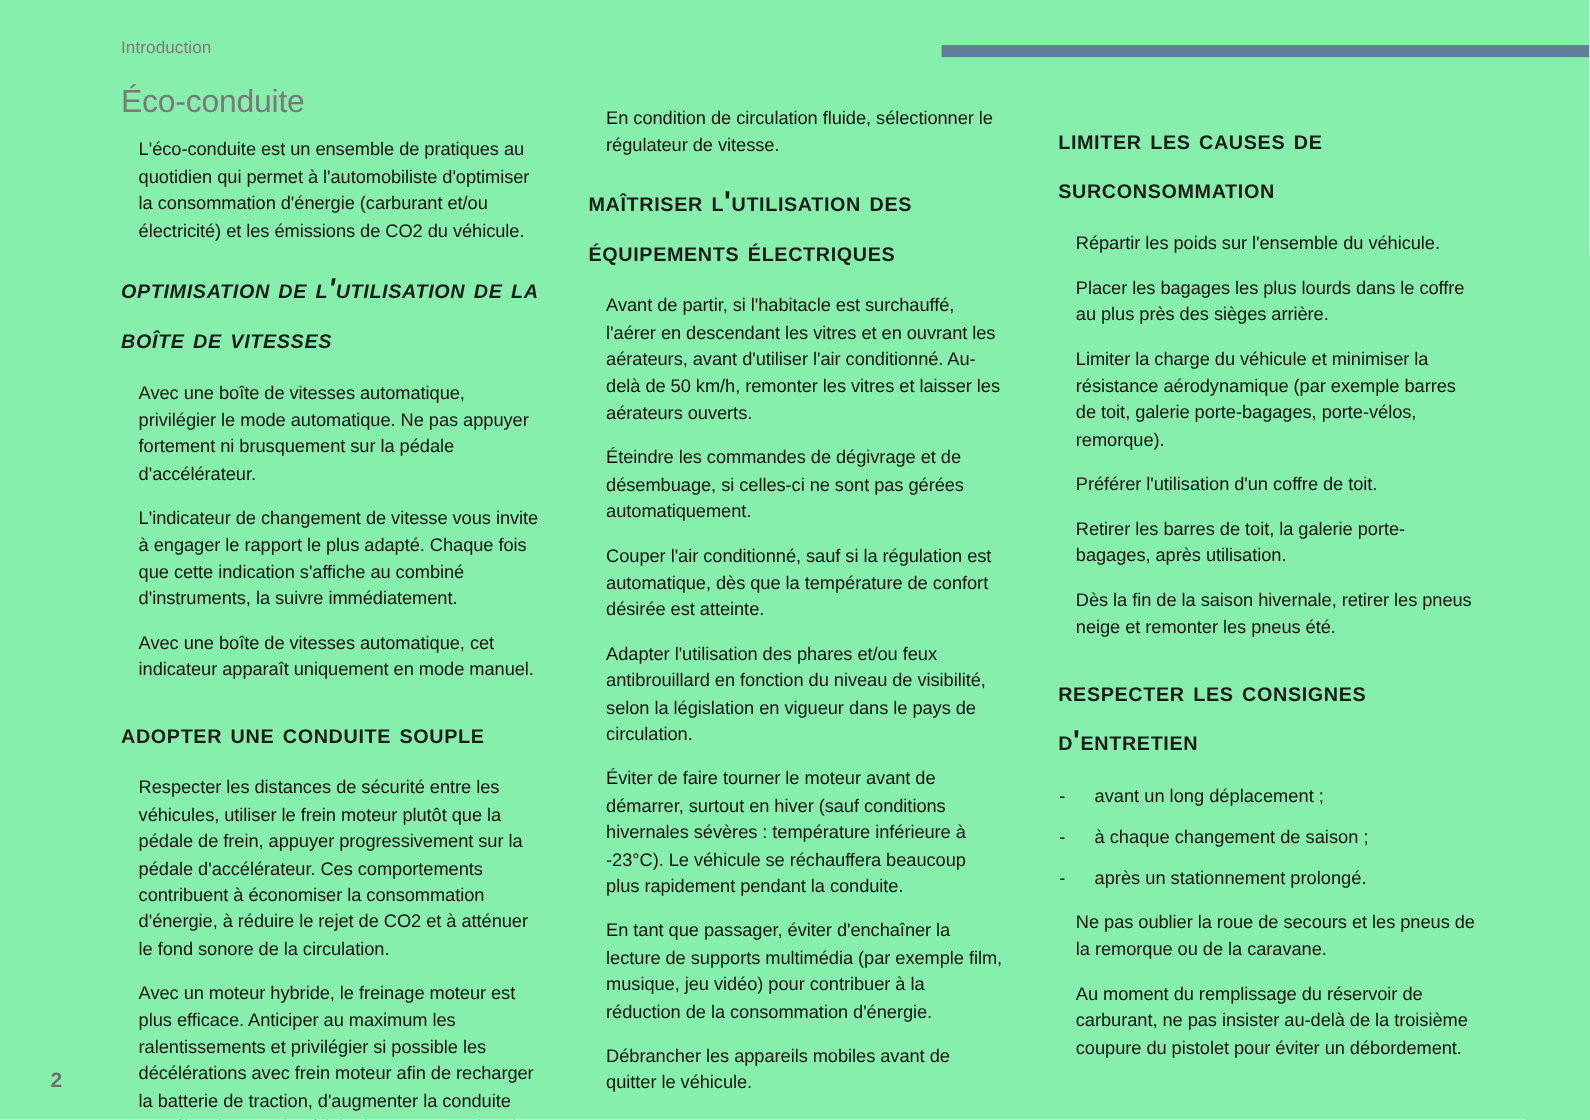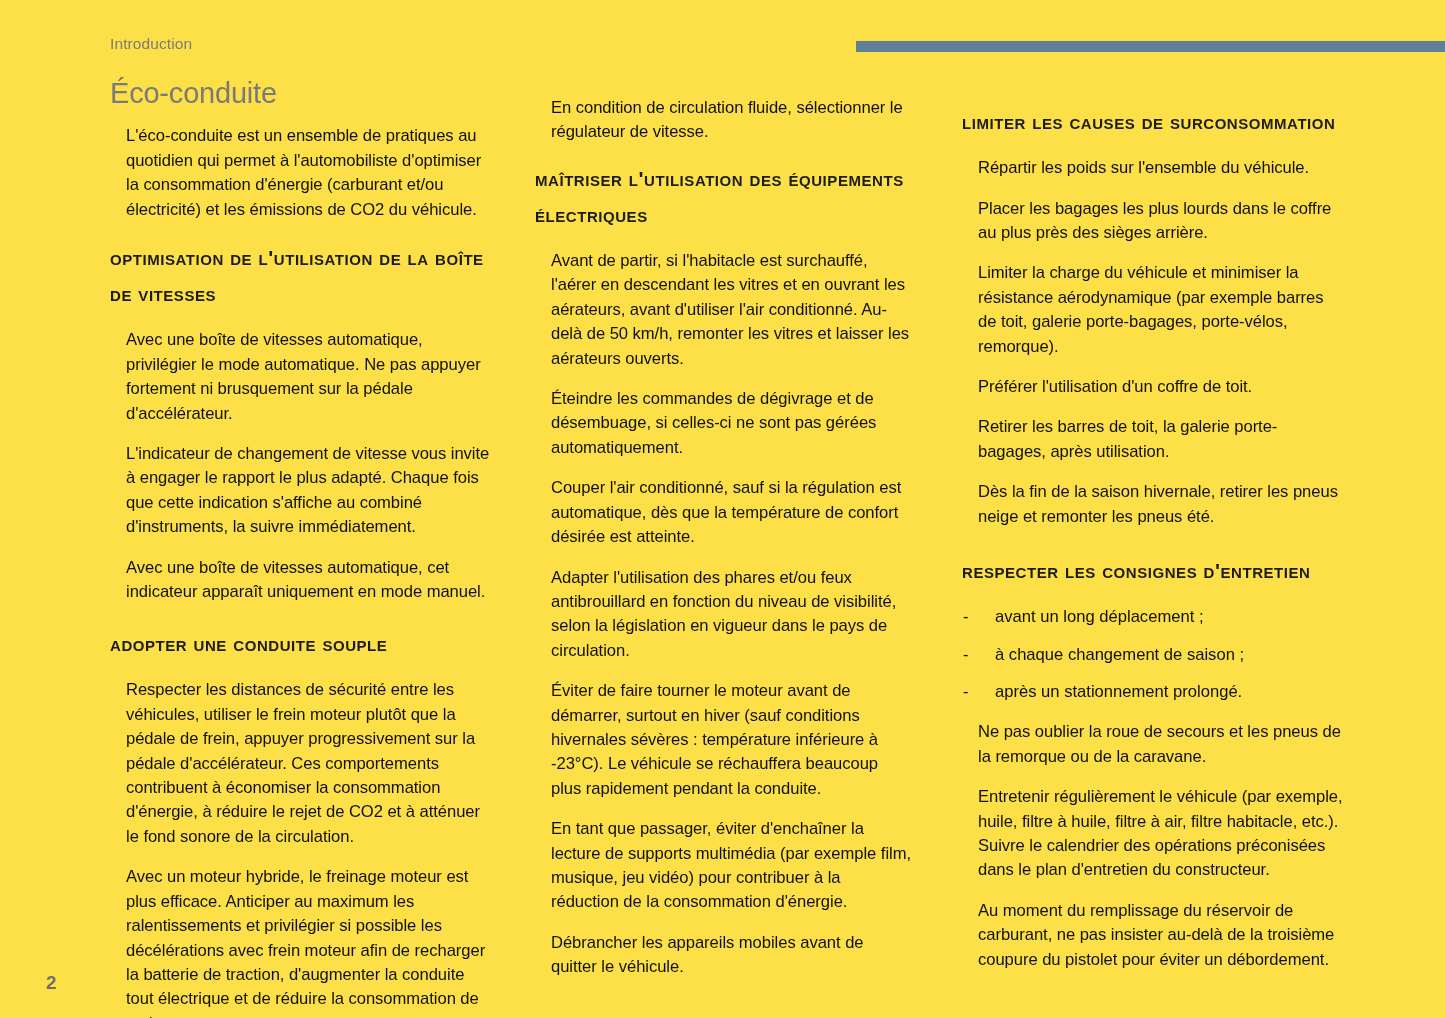--- a/index.html
+++ b/index.html
@@ -4,21 +4,21 @@
 <style>
   html, body {
     margin: 0;
     padding: 0;
     background: #ffffff;
   }
   .page {
     position: relative;
     width: 1445px;
     height: 1018px;
-    background: #fde047;
+    background: #86efac;
     font-family: "Liberation Sans", sans-serif;
     overflow: hidden;
   }
 
   
   .running-head {
     position: absolute;
     left: 110px;
     top: 35px;
     font-size: 15.5px;
@@ -66,33 +66,33 @@
     font-size: 29px;
     font-weight: 300;
     color: #7a7a7a;
     line-height: 1.05;
     margin: 0 0 8px 0;
     letter-spacing: -0.2px;
   }
 
   
   .heading {
-    font-size: 21px;
+    font-size: 26px;
     font-weight: bold;
     color: #1c1c1c;
     font-variant: small-caps;
     text-transform: lowercase;
     line-height: 1.72;
     letter-spacing: 0.55px;
     margin: 22px 0 6px 0;
   }
   .col-2 .heading { margin-top: 10px; }
   .col-3 .heading-first { margin-top: 0; }
   .col-3 .heading { margin-top: 24px; }
-  .col-1 .heading-first { margin-top: 18px; }
+  .col-1 .heading-first { margin-top: 18px; font-style: italic; }
 
   
   .para {
     font-size: 16.6px;
     line-height: 24.4px;
     color: #111111;
     margin: 16px;
     letter-spacing: -0.05px;
   }
   .intro-para {
@@ -178,21 +178,20 @@
           <span class="dash">-</span>
           <span>à chaque changement de saison ;</span>
         </li>
         <li class="dash-item">
           <span class="dash">-</span>
           <span>après un stationnement prolongé.</span>
         </li>
       </ul>
 
       <p class="para">Ne pas oublier la roue de secours et les pneus de la remorque ou de la caravane.</p>
-      <p class="para">Entretenir régulièrement le véhicule (par exemple, huile, filtre à huile, filtre à air, filtre habitacle, etc.). Suivre le calendrier des opérations préconisées dans le plan d'entretien du constructeur.</p>
       <p class="para">Au moment du remplissage du réservoir de carburant, ne pas insister au-delà de la troisième coupure du pistolet pour éviter un débordement.</p>
     </div>
 
   </div>
 
   <div class="page-number">2</div>
 
 </div>
 
 </body></html>

